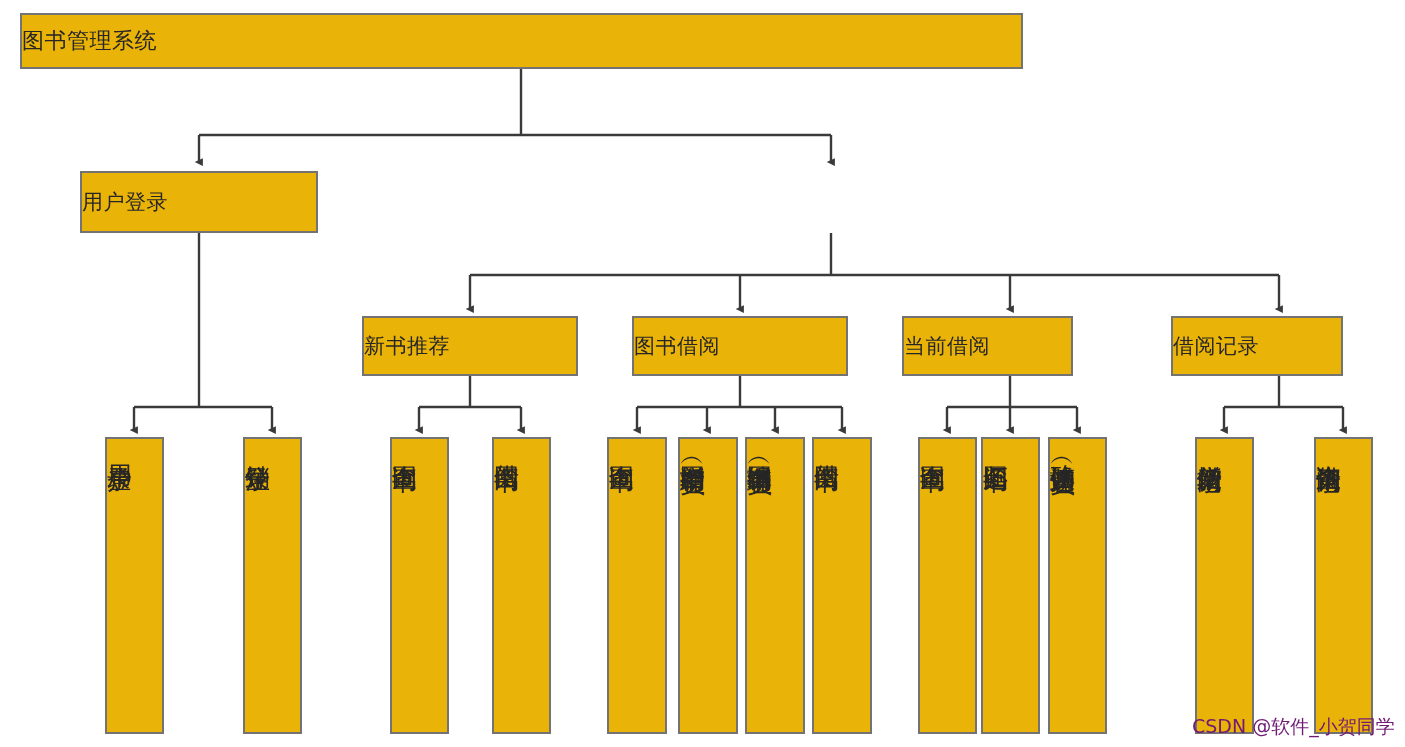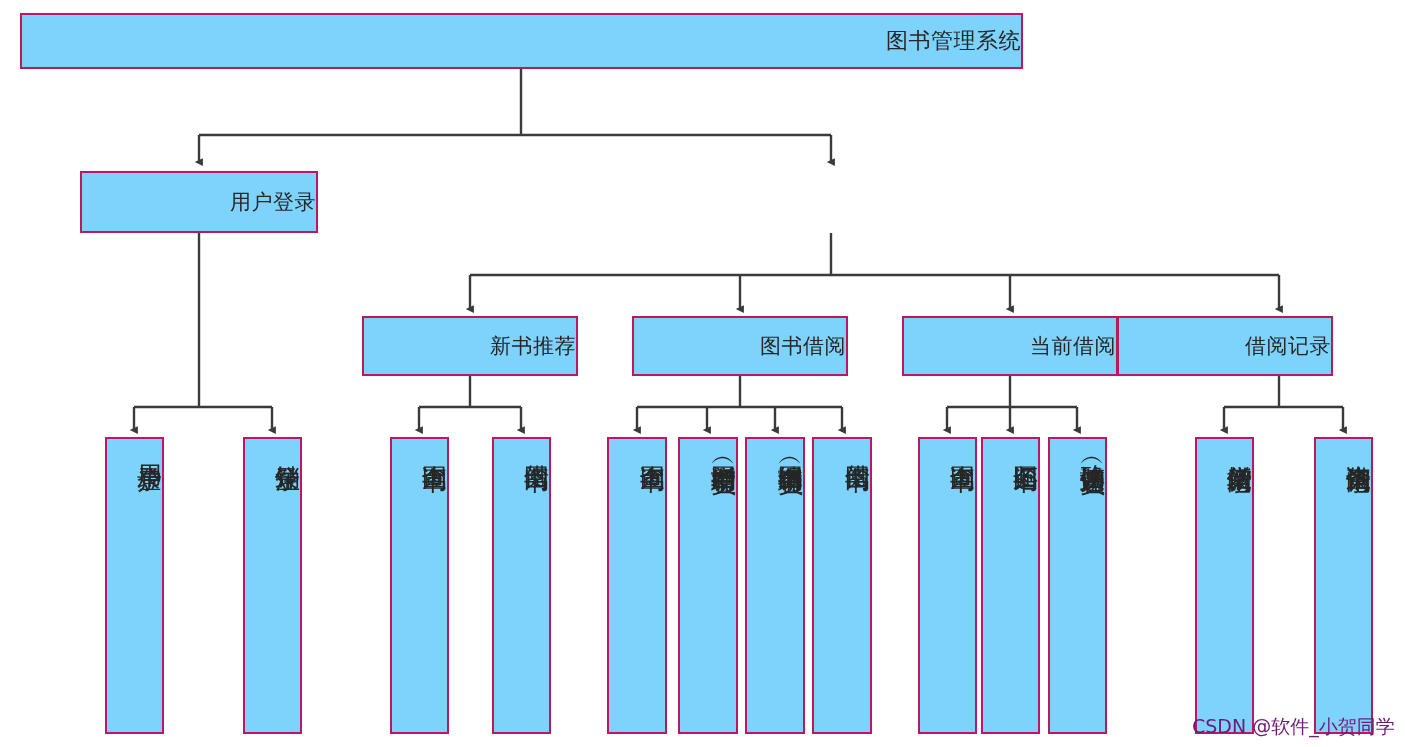--- a/index.html
+++ b/index.html
@@ -23,25 +23,25 @@
     position: absolute;
     left: 0;
     top: 0;
     width: 1405px;
     height: 747px;
     pointer-events: none;
   }
   .node {
     position: absolute;
     box-sizing: border-box;
-    background: #7dd3fc;
-    border: 2px solid #be185d;
+    background: #eab308;
+    border: 2px solid #737373;
     display: flex;
     align-items: center;
-    justify-content: flex-end;
+    justify-content: flex-start;
     z-index: 2;
   }
   .node .label {
     color: #262626;
     line-height: 1.18;
     text-align: center;
     white-space: pre;
   }
   
   .node.horiz .label {
@@ -139,25 +139,25 @@
 
 
   <div class="node horiz" style="left:362px; top:316px; width:216px; height:60px;">
     <span class="label">新书推荐</span>
   </div>
 
   <div class="node horiz" style="left:632px; top:316px; width:216px; height:60px;">
     <span class="label">图书借阅</span>
   </div>
 
-  <div class="node horiz" style="left:902px; top:316px; width:216px; height:60px;">
+  <div class="node horiz" style="left:902px; top:316px; width:171px; height:60px;">
     <span class="label">当前借阅</span>
   </div>
 
-  <div class="node horiz" style="left:1117px; top:316px; width:216px; height:60px;">
+  <div class="node horiz" style="left:1171px; top:316px; width:172px; height:60px;">
     <span class="label">借阅记录</span>
   </div>
 
   <div class="node vert" style="left:105px; top:437px; width:59px; height:297px;">
     <span class="label">用户登录</span>
   </div>
 
   <div class="node vert" style="left:243px; top:437px; width:59px; height:297px;">
     <span class="label">注销登录</span>
   </div>

